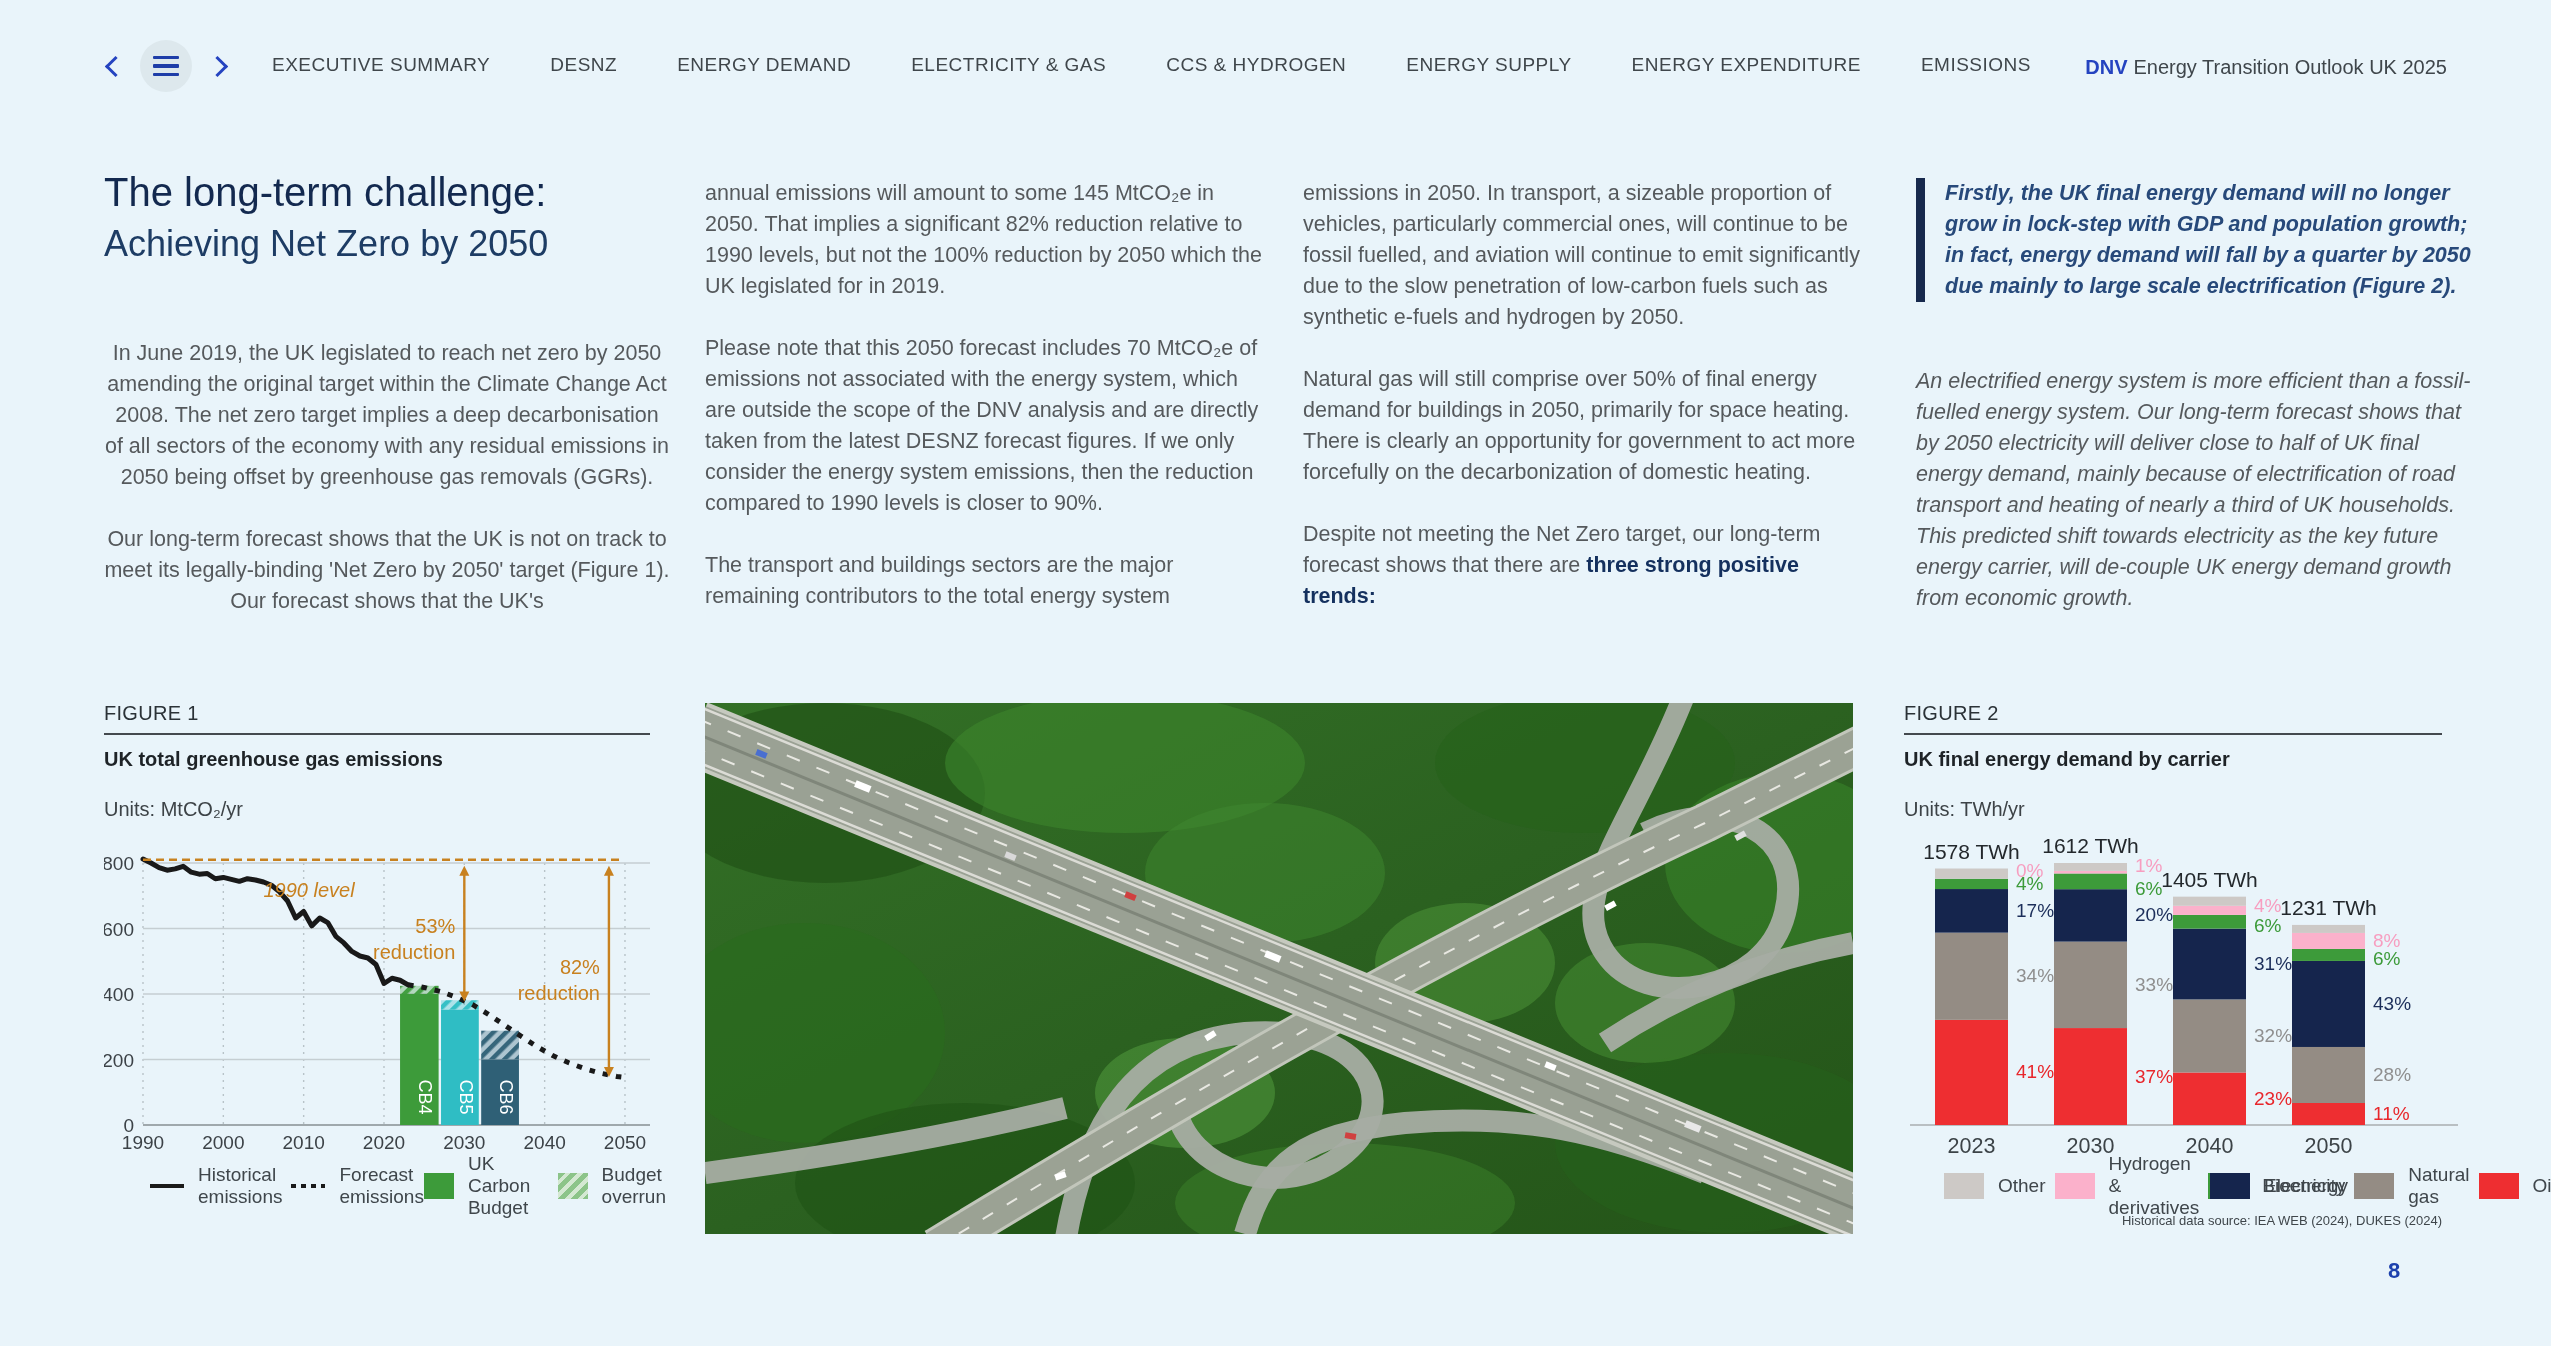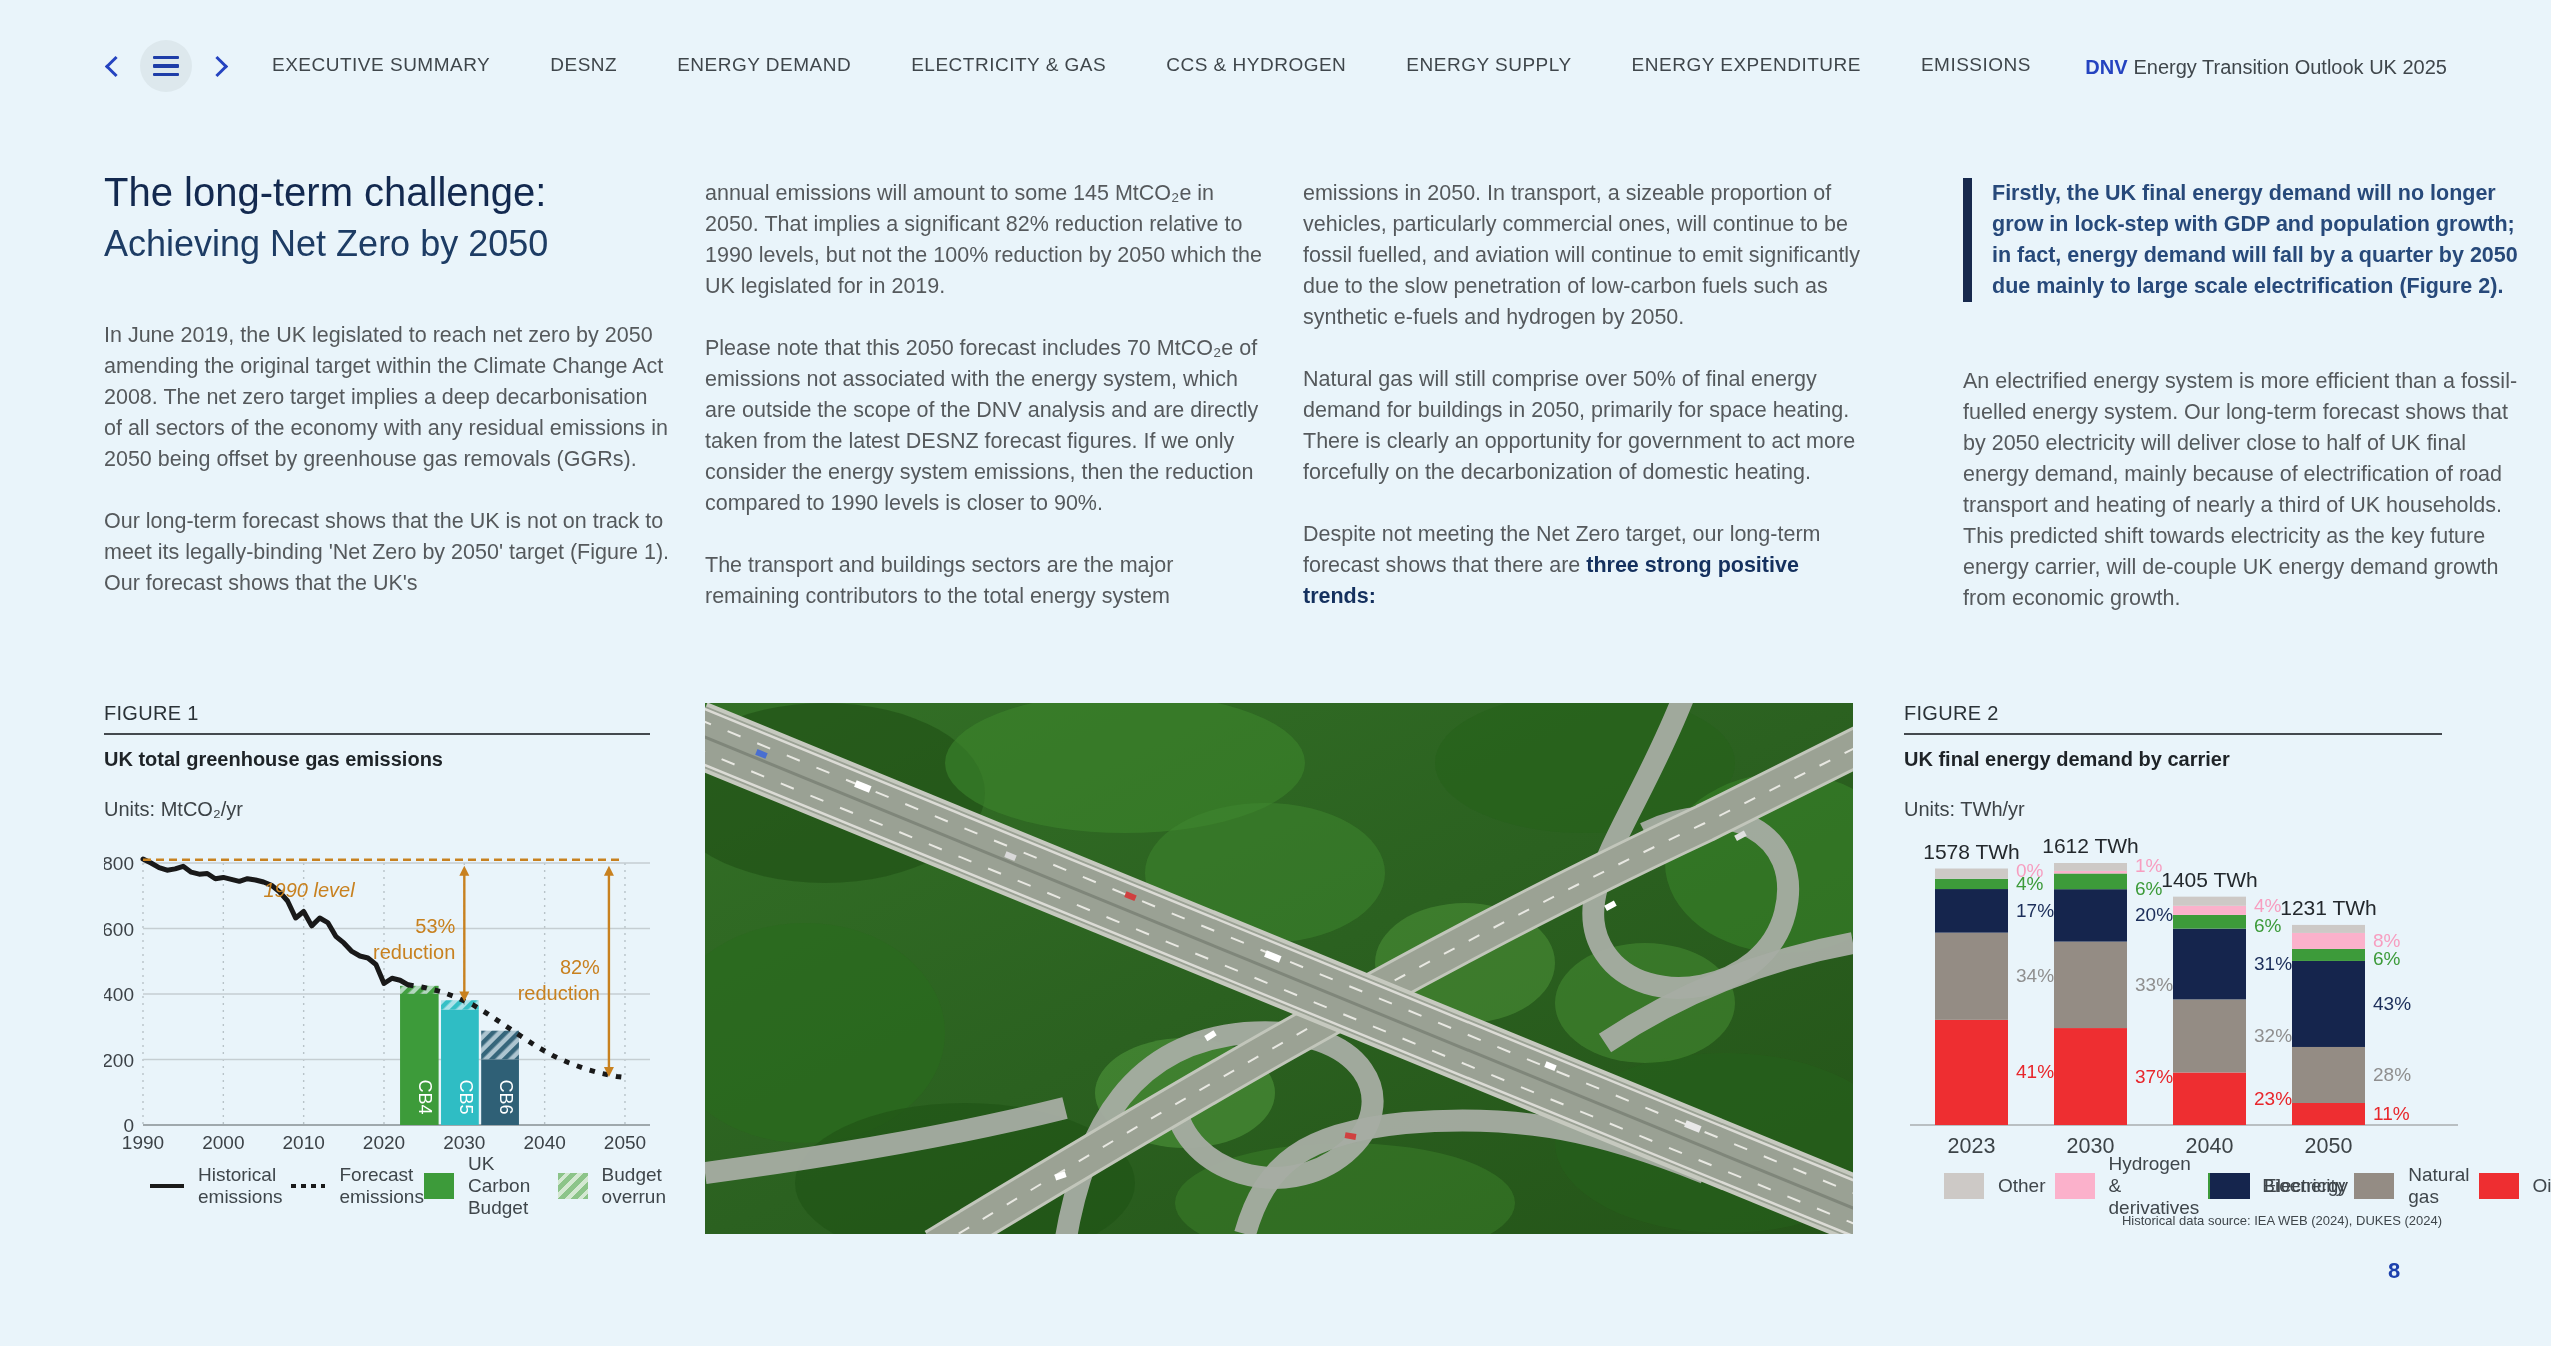--- a/index.html
+++ b/index.html
@@ -22,24 +22,24 @@
   .nav-item{font-size:19px;letter-spacing:.5px;color:#3f464b;cursor:pointer;}
   .brand{position:absolute;right:104px;top:56px;font-size:20px;color:#3f464b;white-space:nowrap;}
   .brand b{color:#2443c0;font-weight:700;margin-right:6px;}
 
   
   .title{position:absolute;left:104px;top:168px;width:580px;}
   .title .t1{display:block;font-size:40px;line-height:48px;font-weight:400;color:#13294f;}
   .title .t2{display:block;font-size:36px;line-height:48px;font-weight:400;color:#1d3c64;margin-top:4px;}
   .col{position:absolute;font-size:21.5px;line-height:31px;color:#55595c;}
   .col p{margin:0 0 31px 0;}
-  .col1{left:104px;top:320px;width:566px;}
+  .col1{left:104px;top:338px;width:566px;text-align:center;}
   .col2{left:705px;top:178px;width:562px;}
   .col3{left:1303px;top:178px;width:560px;}
-  .col4{left:1963px;top:178px;width:560px;}
+  .col4{left:1916px;top:178px;width:560px;font-style:italic;}
   .col3 strong{color:#14305e;font-weight:700;}
   .callout{border-left:9px solid #17294d;padding-left:20px;margin-bottom:64px;}
   .callout p{margin:0;font-size:21.5px;line-height:31px;font-weight:600;color:#27497a;}
 
   
   .fig{position:absolute;width:562px;}
   .fig1{left:104px;top:702px;}
   .fig2{left:1904px;top:702px;width:560px;}
   .fig-label{font-size:20px;color:#2b3237;letter-spacing:.3px;}
   .fig-rule{border-top:2px solid #44494e;margin-top:8px;}

